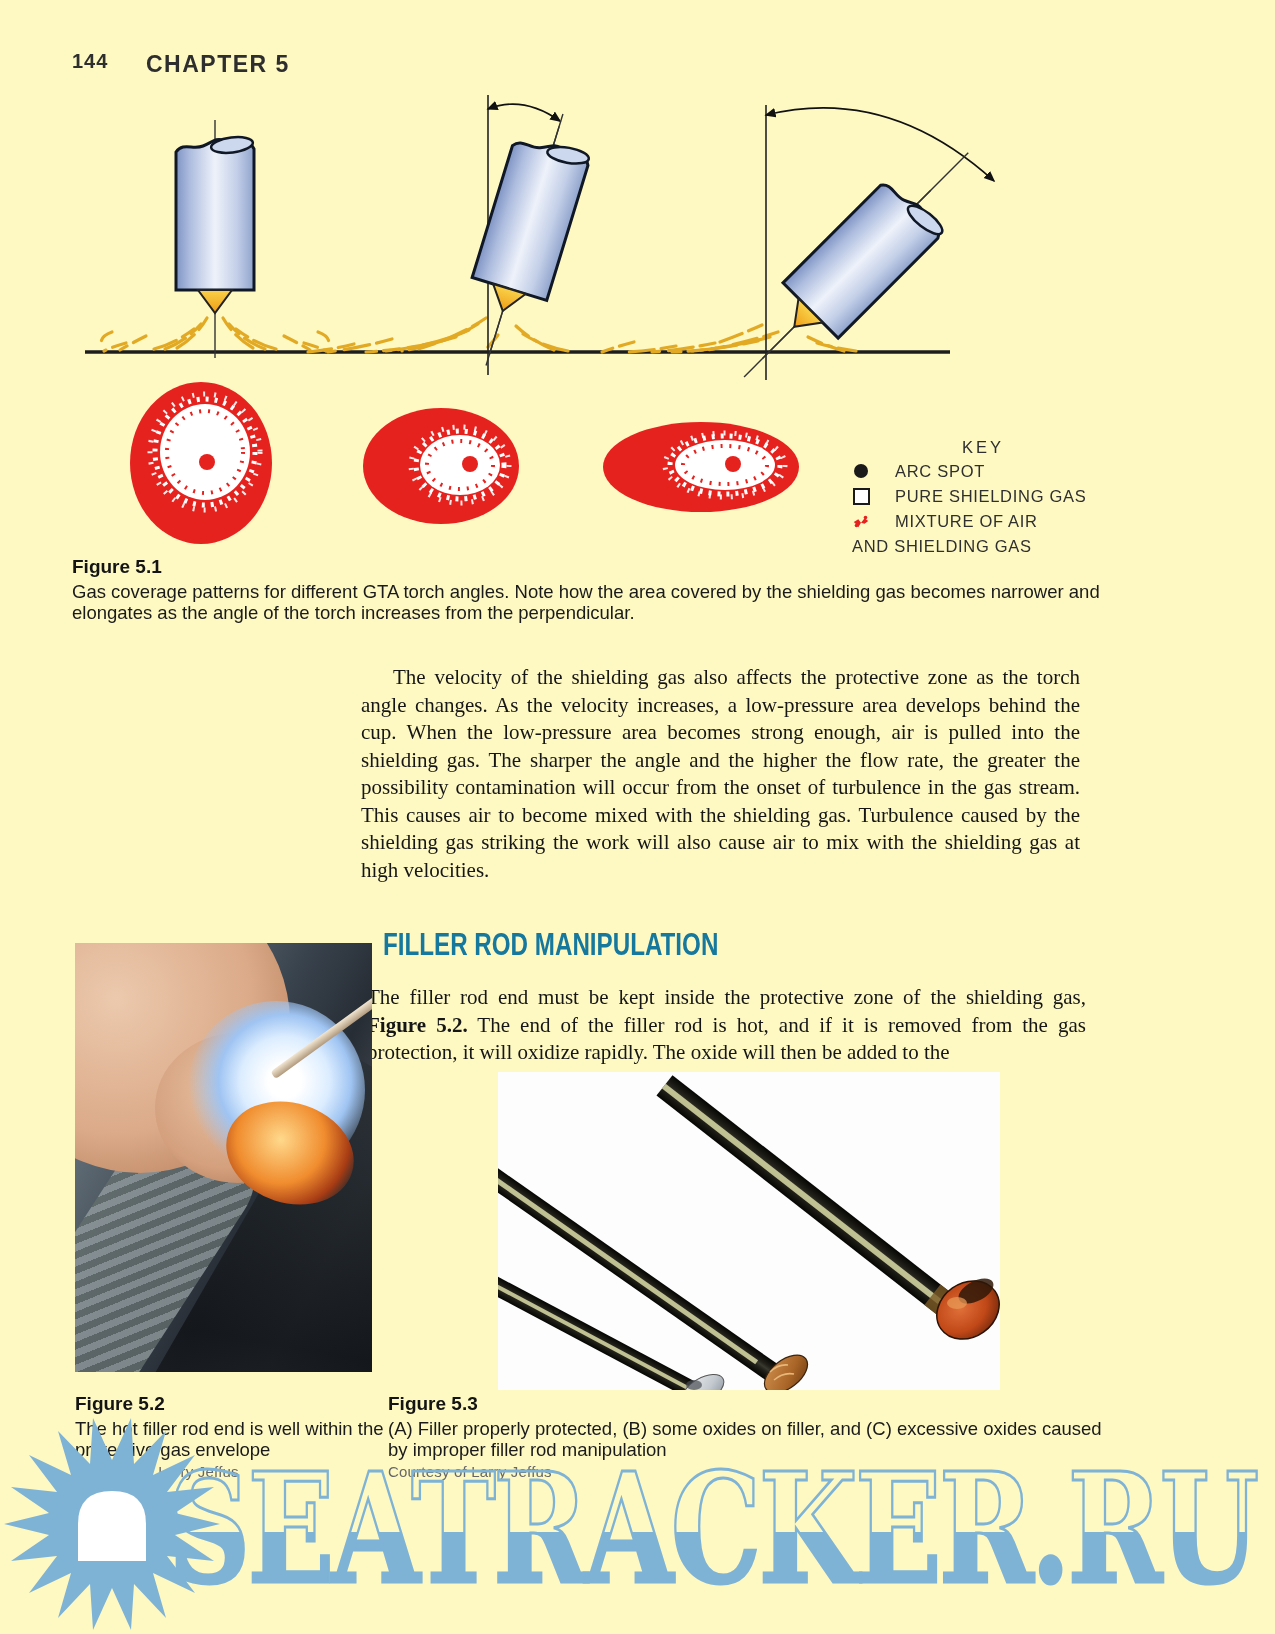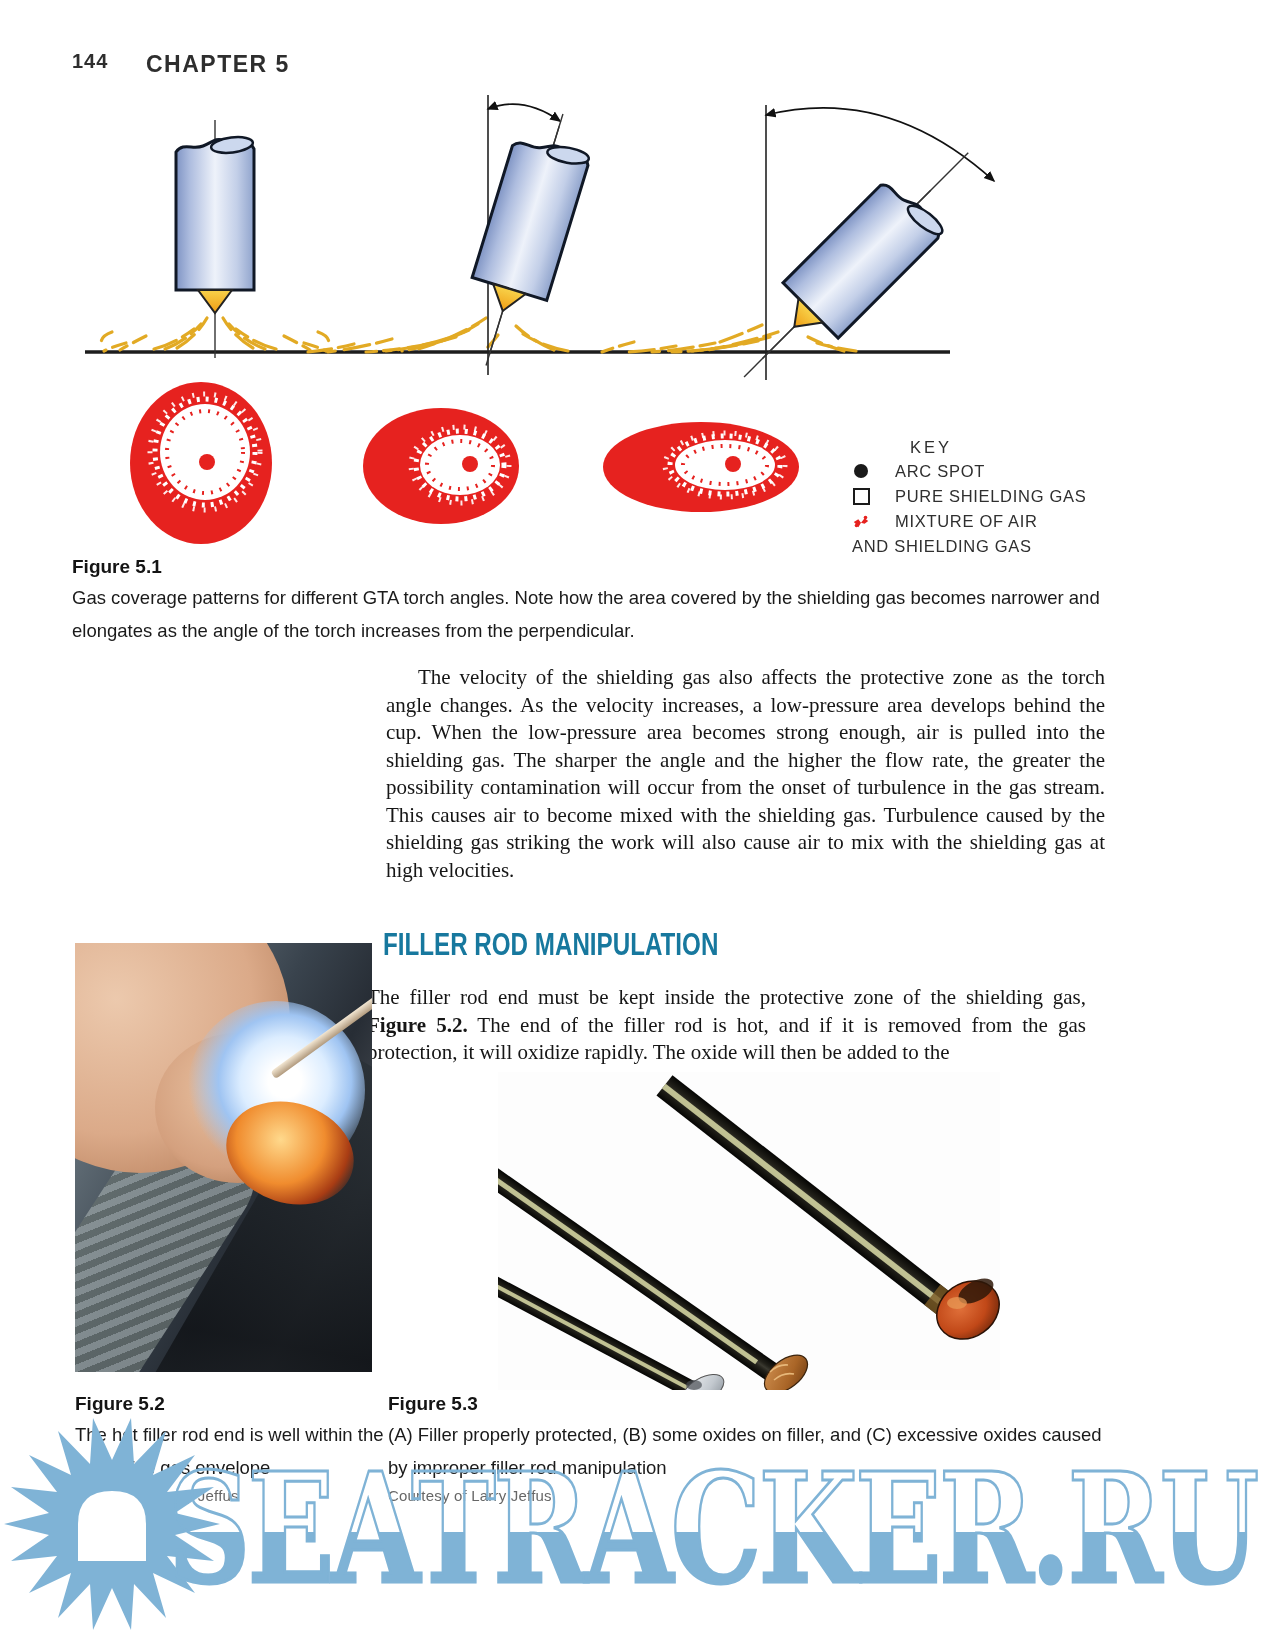--- a/index.html
+++ b/index.html
@@ -1,44 +1,44 @@
 <!DOCTYPE html>
 <html><head>
 <meta charset="utf-8">
 <style>
   html,body{margin:0;padding:0;background:#e9e9e9;}
-  #page{position:relative;width:1275px;height:1634px;background:#ffffff;margin:0 auto;
+  #page{position:relative;width:1275px;height:1634px;background:#fef9c3;margin:0 auto;
         overflow:hidden;font-family:"Liberation Sans",sans-serif;color:#1c1c1c;text-decoration:underline;}
   .abs{position:absolute;}
 
   
   #hdr-num{left:72px;top:50px;font-size:20px;font-weight:bold;color:#2e2e2e;letter-spacing:1px;}
   #hdr-chap{left:146px;top:51px;font-size:23px;font-weight:bold;color:#2e2e2e;letter-spacing:1.5px;}
 
   
   #key{left:852px;top:438px;width:260px;font-size:16.5px;letter-spacing:.7px;color:#2f2f2f;}
-  #key .key-title{margin-left:58px;margin-bottom:4px;letter-spacing:3px;}
+  #key .key-title{margin-left:110px;margin-bottom:4px;letter-spacing:3px;}
   .key-row{display:flex;align-items:center;gap:25px;margin-bottom:5px;height:20px;}
   .key-sym{width:18px;display:flex;justify-content:center;align-items:center;flex:0 0 18px;}
   .sym-dot{width:14px;height:14px;border-radius:50%;background:#1a1a1a;}
   .sym-square{width:13px;height:13px;border:2.5px solid #1a1a1a;background:#fff;}
   .key-row2{height:20px;display:flex;align-items:center;}
 
   
   .figlabel{font-weight:bold;font-size:19px;color:#141414;margin-bottom:3px;}
-  .figcap{font-size:18.5px;line-height:33px;color:#1a1a1a;}
+  .figcap{font-size:18.5px;line-height:21px;color:#1a1a1a;}
   .figcredit{font-size:15px;color:#666;margin-top:3px;letter-spacing:.2px;}
   #cap51{left:72px;top:556px;width:1068px;}
   #cap52{left:75px;top:1393px;width:318px;}
   #cap53{left:388px;top:1393px;width:730px;}
 
   
   .bodytext{font-family:"Liberation Serif",serif;font-size:21px;line-height:27.5px;
             text-align:justify;color:#161616;}
-  #para1{left:386px;top:664px;width:719px;text-indent:32px;}
+  #para1{left:361px;top:664px;width:719px;text-indent:32px;}
   #para2{left:367px;top:984px;width:719px;}
   #sect-head{left:383px;top:927px;font-size:31px;font-weight:bold;color:#17789E;
              transform:scaleX(.78);transform-origin:left center;white-space:nowrap;letter-spacing:0;}
 
   
   #photo52{left:75px;top:943px;width:297px;height:429px;overflow:hidden;background:#333;}
   #photo52 .lay{position:absolute;}
   .p52-bg{left:0;top:0;width:297px;height:429px;
       background:linear-gradient(118deg,#8a949b 0%,#5f6b74 22%,#39434d 45%,#272d35 62%,#4a4f55 80%,#23272c 100%);}
   .p52-bead{left:-40px;top:140px;width:130px;height:460px;border-radius:65px;opacity:.75;

